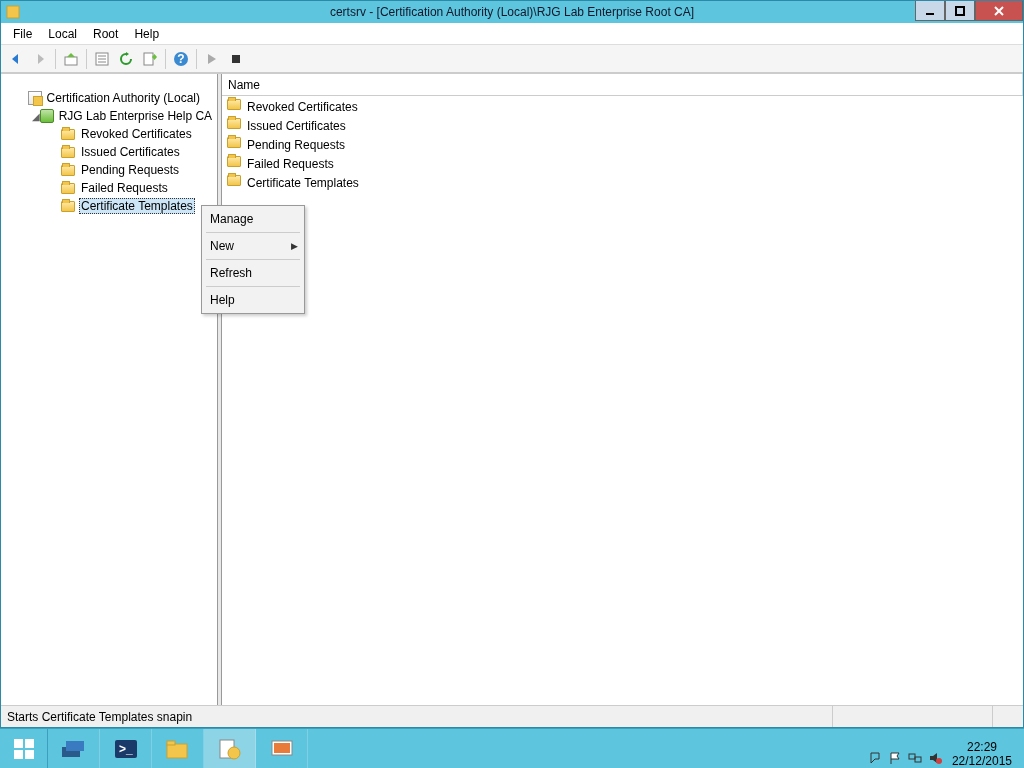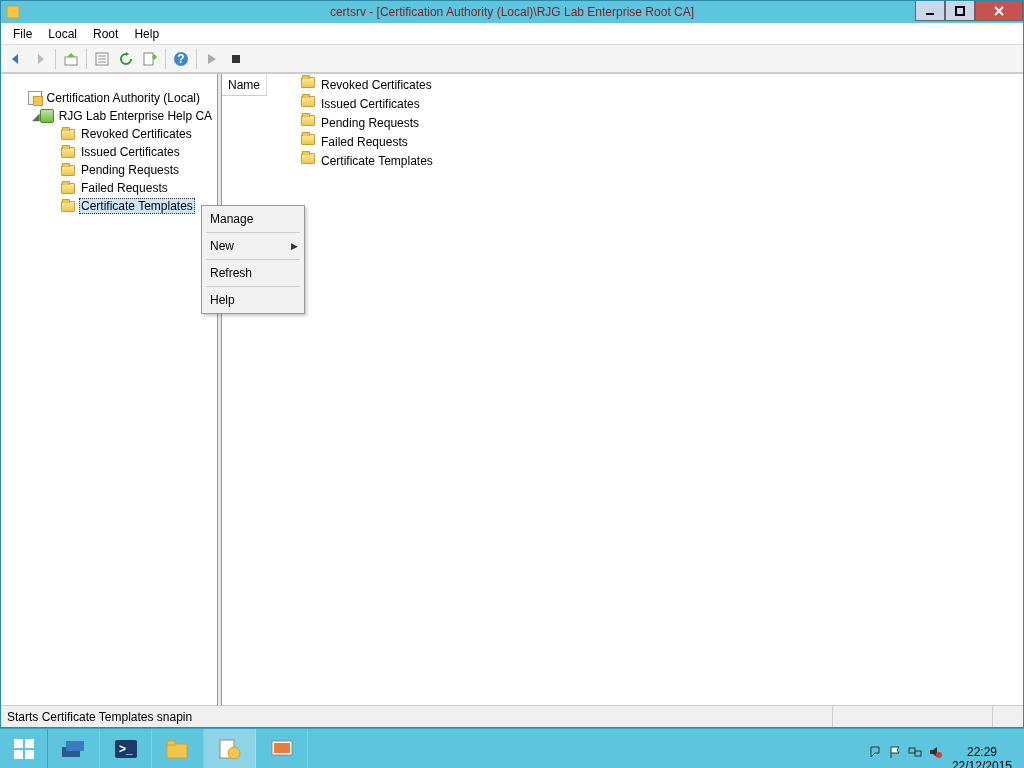--- a/index.html
+++ b/index.html
@@ -2,37 +2,37 @@
 <html><head>
 <meta charset="utf-8">
 <style>
 * { box-sizing: border-box; margin: 0; padding: 0; font-family: "Segoe UI", Tahoma, sans-serif; font-size: 12px; }
 html, body { width: 1024px; height: 768px; overflow: hidden; background: #5ec5de; }
 
 .window { position: absolute; left: 0; top: 0; width: 1024px; height: 728px; border: 1px solid #2a8aa8; background: #fff; display: flex; flex-direction: column; }
 
 .titlebar { height: 22px; background: #5ec5de; display: flex; align-items: center; position: relative; }
 .titlebar .title-icon { width: 16px; height: 16px; margin: 0 4px; }
-.titlebar .title-text { position: absolute; left: 0; right: 0; text-align: center; font-size: 12px; color: #7f1d1d; pointer-events: none; }
+.titlebar .title-text { position: absolute; left: 0; right: 0; text-align: center; font-size: 12px; color: #0f172a; pointer-events: none; }
 .titlebar .win-controls { margin-left: auto; display: flex; height: 22px; }
 .titlebar .win-btn { width: 30px; height: 20px; display: flex; align-items: center; justify-content: center; border: 1px solid #666; border-top: none; background: #c8d8e8; }
 .titlebar .win-btn.close { background: #c8524f; width: 48px; color: #fff; }
 .titlebar .win-btn svg { display: block; }
 
 .menubar { height: 22px; background: #fff; display: flex; align-items: center; border-bottom: 1px solid #ddd; padding: 8px 4px; }
 .menubar .menu-item { padding: 2px 8px; cursor: default; }
 
 .toolbar { height: 28px; background: #f5f5f5; border-bottom: 1px solid #ccc; display: flex; align-items: center; padding: 0 4px; gap: 2px; }
 .toolbar .tb-btn { width: 22px; height: 22px; display: flex; align-items: center; justify-content: center; border: 1px solid transparent; }
 .toolbar .tb-sep { width: 1px; height: 20px; background: #ccc; margin: 0 2px; }
 
 .body { flex: 1; display: flex; border-top: 1px solid #ccc; min-height: 0; }
 .tree-pane { width: 217px; border-right: 1px solid #999; background: #fff; overflow: auto; padding: 15px; }
 .tree-splitter { width: 4px; background: #e8e8e8; cursor: ew-resize; border-right: 1px solid #999; }
-.list-pane { flex: 1; background: #fff; display: flex; flex-direction: row; gap: 29px; }
+.list-pane { flex: 1; background: #fff; display: flex; flex-direction: column; }
 
 .tree-row { display: flex; align-items: center; height: 18px; white-space: nowrap; cursor: default; }
 .tree-row .expander { width: 12px; display: inline-flex; justify-content: center; color: #666; font-size: 10px; }
 .tree-row .icon { width: 16px; height: 16px; margin-right: 3px; display: inline-flex; align-items: center; justify-content: center; }
 .tree-row.selected .label { background: #cde6f7; border: 1px dotted #333; padding: 0 1px; }
 .tree-row .label { padding: 0 2px; }
 
 .indent-0 { padding-left: 2px; }
 .indent-1 { padding-left: 16px; }
 .indent-2 { padding-left: 44px; }
@@ -51,21 +51,21 @@
 
 .context-menu { position: absolute; left: 200px; top: 204px; width: 104px; background: #f2f2f2; border: 1px solid #999; box-shadow: 2px 2px 3px rgba(0,0,0,.2); padding: 0; }
 .context-menu .cm-item { height: 22px; display: flex; align-items: center; padding: 0 8px; position: relative; cursor: default; margin: 2px 0; }
 .context-menu .cm-sep { height: 1px; background: #ccc; margin: 2px 4px; }
 .context-menu .cm-arrow { position: absolute; right: 6px; font-size: 9px; color: #333; }
 
 .taskbar { position: absolute; left: 0; bottom: 0; width: 1024px; height: 40px; background: #5ec5de; display: flex; align-items: stretch; border-top: 1px solid #3aa0bb; }
 .taskbar .start { width: 48px; display: flex; align-items: center; justify-content: center; border-right: 1px solid #3aa0bb; }
 .taskbar .task-btn { width: 52px; display: flex; align-items: center; justify-content: center; border-right: 1px solid rgba(255,255,255,.2); }
 .taskbar .task-btn.active { background: #8dd5e6; }
-.taskbar .tray { margin-left: auto; display: flex; align-items: flex-start; padding: 16px 8px; gap: 6px; }
+.taskbar .tray { margin-left: auto; display: flex; align-items: flex-end; padding: 0 8px; gap: 6px; }
 .taskbar .clock { text-align: center; color: #000; font-size: 11px; line-height: 14px; padding: 0 4px; }
 
 .folder-icon { width: 14px; height: 11px; background: linear-gradient(#ffe9a6,#f3c64b); border: 1px solid #c9a12e; border-radius: 1px; position: relative; display: inline-block; }
 .folder-icon::before { content:""; position:absolute; left:0; top:-3px; width:6px; height:3px; background:#f3c64b; border:1px solid #c9a12e; border-bottom:none; border-radius:1px 1px 0 0; }
 .ca-icon { width:14px; height:14px; display:inline-block; background: linear-gradient(#bfe3a6,#6bbf3b); border:1px solid #4a8a27; border-radius:2px; }
 .root-icon { width:14px; height:14px; display:inline-block; background: linear-gradient(#fff,#e8e8e8); border:1px solid #999; position:relative; }
 .root-icon::after { content:""; position:absolute; right:-2px; bottom:-2px; width:8px; height:8px; background:#f3c64b; border:1px solid #c9a12e; }
 </style>
 </head>
 <body>

